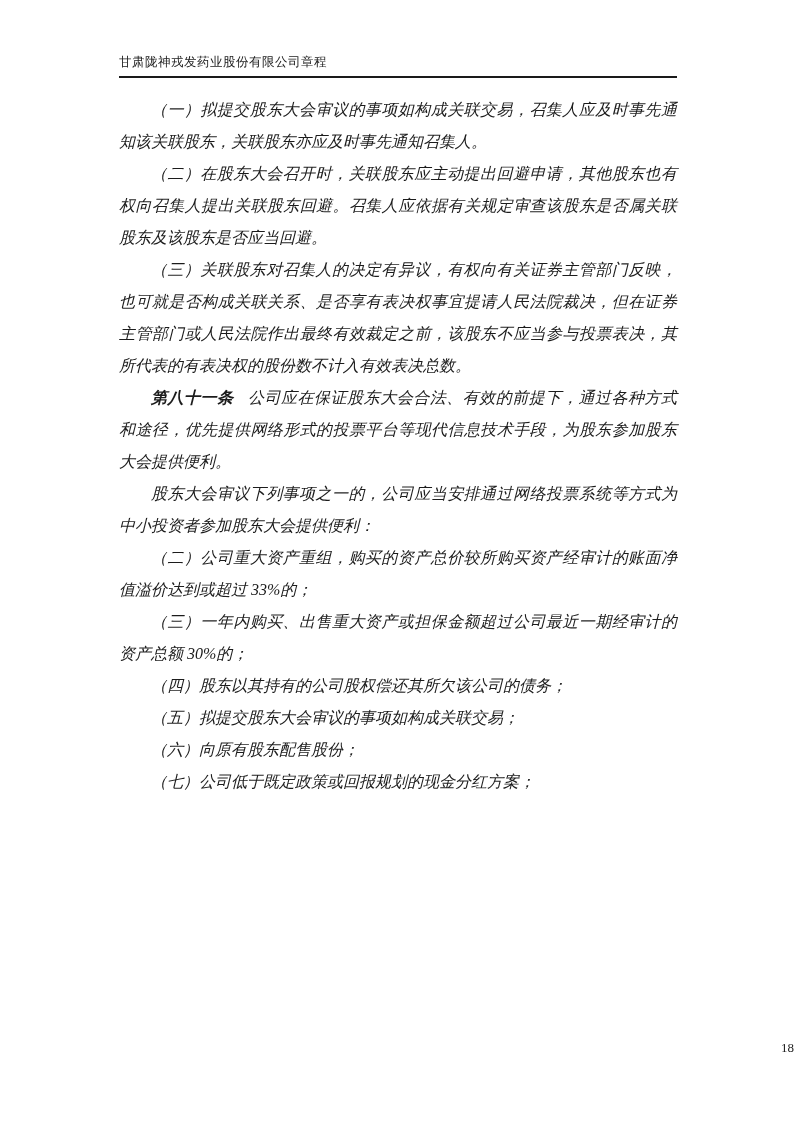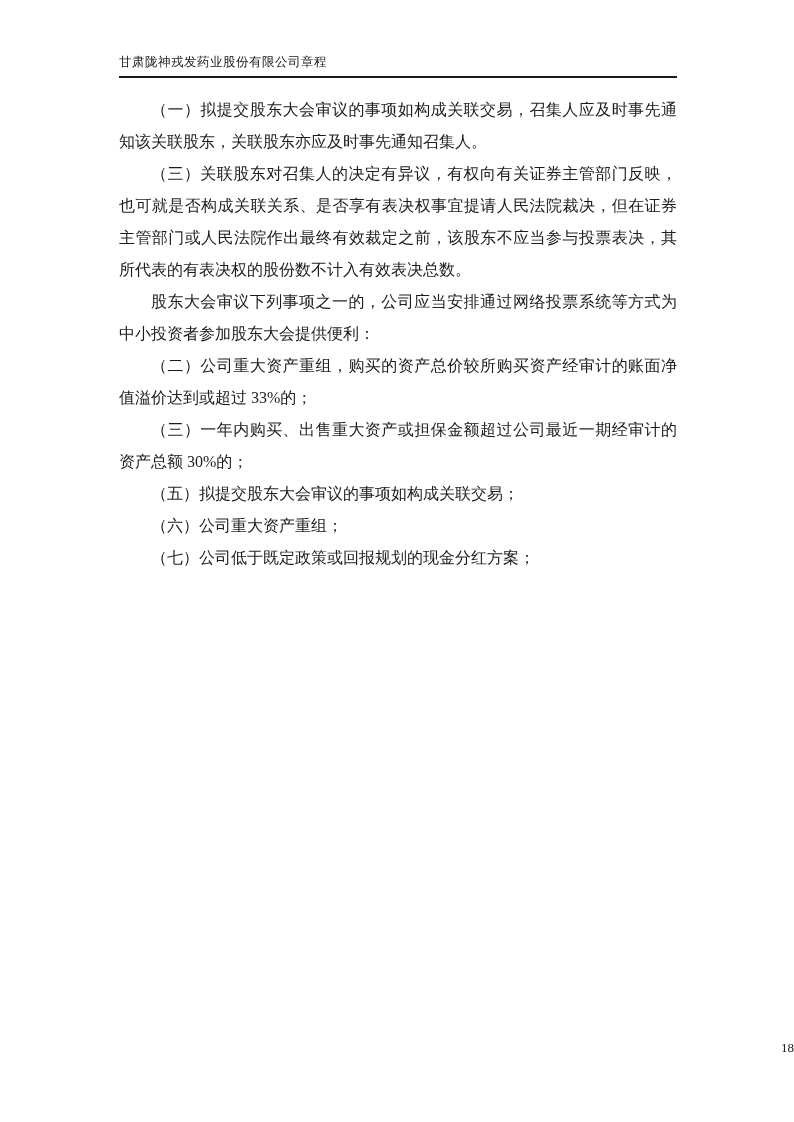--- a/index.html
+++ b/index.html
@@ -35,20 +35,21 @@
   }
   .content {
     position: absolute;
     left: 119px;
     right: 117px;
     top: 94px;
     font-size: 16px;
     line-height: 32px;
     text-align: justify;
     text-justify: inter-character;
+    font-style: italic;
   }
   .content p {
     margin: 0;
     padding: 0;
     text-indent: 2em;
   }
   .article-num {
     font-weight: bold;
     margin-right: 0.9em;
   }
@@ -67,26 +68,29 @@
 
 <div class="page">
 
   <div class="header">
     <span class="header-title">甘肃陇神戎发药业股份有限公司章程</span>
     <div class="header-rule"></div>
   </div>
 
   <div class="content">
     <p>（一）拟提交股东大会审议的事项如构成关联交易，召集人应及时事先通知该关联股东，关联股东亦应及时事先通知召集人。</p>
+    <p>（二）在股东大会召开时，关联股东应主动提出回避申请，其他股东也有权向召集人提出关联股东回避。召集人应依据有关规定审查该股东是否属关联股东及该股东是否应当回避。</p>
     <p>（三）关联股东对召集人的决定有异议，有权向有关证券主管部门反映，也可就是否构成关联关系、是否享有表决权事宜提请人民法院裁决，但在证券主管部门或人民法院作出最终有效裁定之前，该股东不应当参与投票表决，其所代表的有表决权的股份数不计入有效表决总数。</p>
+    <p><span class="article-num">第八十一条</span><span>公司应在保证股东大会合法、有效的前提下，通过各种方式和途径，优先提供网络形式的投票平台等现代信息技术手段，为股东参加股东大会提供便利。</span></p>
     <p>股东大会审议下列事项之一的，公司应当安排通过网络投票系统等方式为中小投资者参加股东大会提供便利：</p>
     <p>（二）公司重大资产重组，购买的资产总价较所购买资产经审计的账面净值溢价达到或超过 33%的；</p>
     <p>（三）一年内购买、出售重大资产或担保金额超过公司最近一期经审计的资产总额 30%的；</p>
+    <p>（四）股东以其持有的公司股权偿还其所欠该公司的债务；</p>
     <p>（五）拟提交股东大会审议的事项如构成关联交易；</p>
-    <p>（六）公司重大资产重组；</p>
+    <p>（六）向原有股东配售股份；</p>
     <p>（七）公司低于既定政策或回报规划的现金分红方案；</p>
   </div>
 
   <div class="footer">
     <span>18</span>
   </div>
 
 </div>
 
 </body></html>

